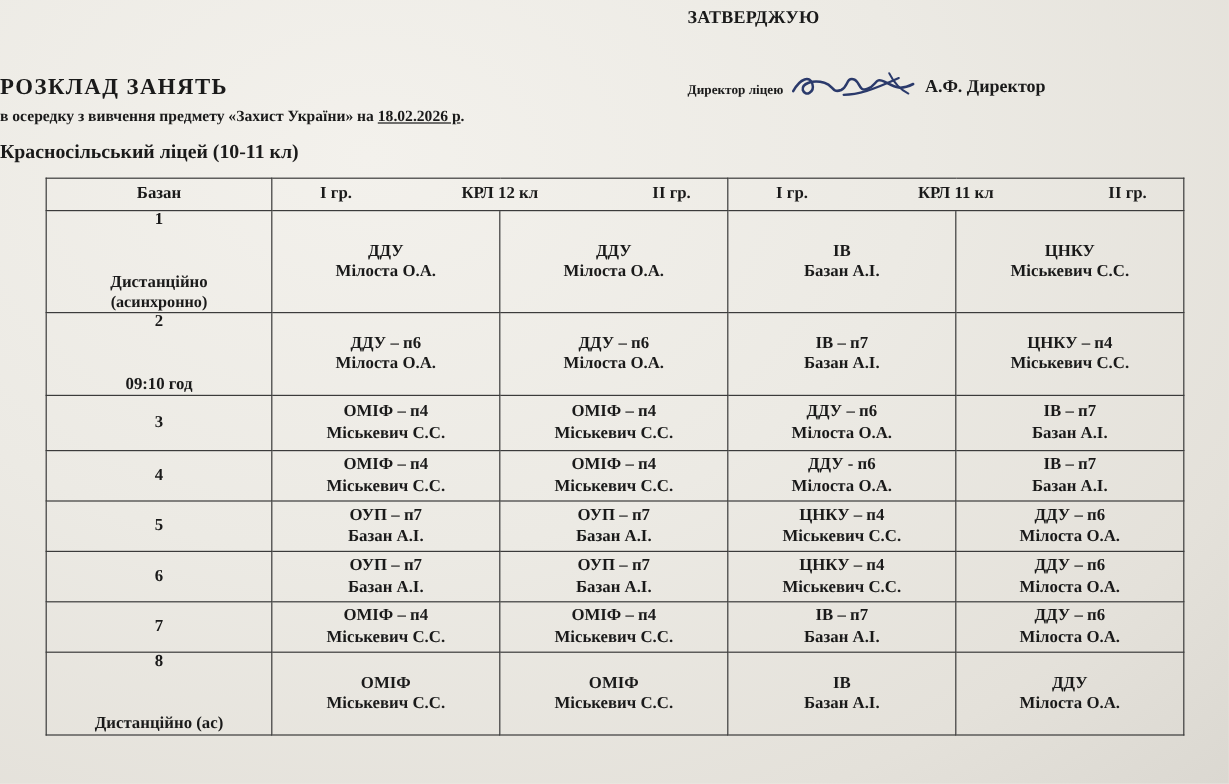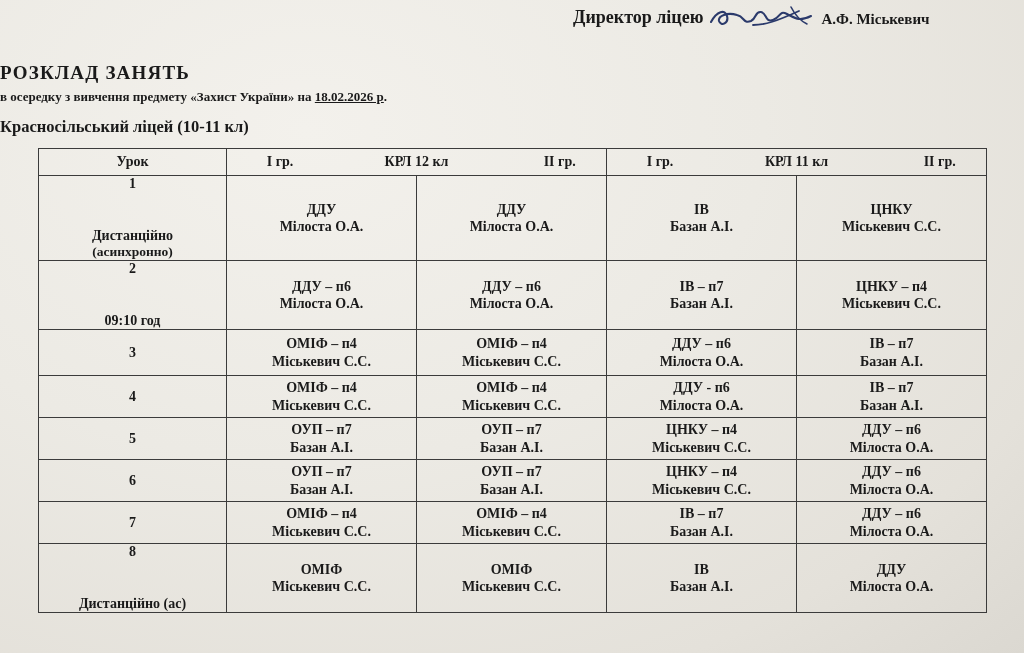--- a/index.html
+++ b/index.html
@@ -39,21 +39,22 @@
     font-size: 15px;
     letter-spacing: .2px;
   }
   .approve .dir-row {
     display: flex;
     align-items: flex-end;
     white-space: nowrap;
   }
   .approve .dir {
     font-weight: bold;
-    font-size: 18px;
+    font-size: 11px;
+    margin-top: 44px;
   }
   .sign {
     position: relative;
     width: 112px;
     height: 22px;
     margin: 0 2px -2px 4px;
     overflow: visible;
   }
   .approve .name {
     font-weight: bold;
@@ -149,30 +150,31 @@
   .les-sub2 { display: block; font-size: 14px; margin-top: 36px; }
 </style>
 </head>
 <body>
 
 <div class="paper"></div>
 
 <div class="content">
 
   <div class="approve">
+    <div class="ttl">ЗАТВЕРДЖУЮ</div>
     <div class="dir-row">
       <span class="dir">Директор ліцею</span>
       <span class="sign">
         <svg width="112" height="26" viewBox="0 0 112 26" style="position:absolute;left:0;top:-4px;">
           <path d="M4 17 C10 6, 18 4, 20 11 C22 18, 14 22, 12 16 C11 11, 20 7, 30 10 C38 12, 36 19, 44 16 C50 13, 48 6, 54 7 C60 8, 58 18, 66 15 C74 12, 72 5, 80 9 C88 13, 92 17, 104 11" fill="none" stroke="#2b3a6b" stroke-width="2.1" stroke-linecap="round"></path>
           <path d="M46 20 C58 20, 70 16, 92 6" fill="none" stroke="#2b3a6b" stroke-width="1.8" stroke-linecap="round"></path>
           <path d="M84 2 C88 10, 94 16, 100 19" fill="none" stroke="#2b3a6b" stroke-width="1.6" stroke-linecap="round"></path>
         </svg>
       </span>
-      <span class="name">А.Ф. Міськевич</span>
+      <span class="name">А.Ф. Директор</span>
     </div>
   </div>
 
   <div class="title-block">
     <div class="l1">РОЗКЛАД ЗАНЯТЬ</div>
     <div class="l2">
       <span>в осередку з вивчення предмету «Захист України» на </span><span class="u">18.02.2026 р</span><span>.</span>
     </div>
     <div class="l3">Красносільський ліцей  (10-11 кл)</div>
   </div>
@@ -181,21 +183,21 @@
     <table class="sched">
       <colgroup>
         <col class="col-les">
           <col class="col-cell">
           <col class="col-cell">
           <col class="col-cell">
           <col class="col-cell">
       </colgroup>
       <tbody>
         <tr class="hdr">
-          <td>Урок</td>
+          <td>Базан</td>
           <td colspan="2">
             <span class="gl">I гр.</span>
             <span class="klass">КРЛ 12  кл</span>
             <span class="gr">II гр.</span>
           </td>
           <td colspan="2">
             <span class="gl">I гр.</span>
             <span class="klass">КРЛ 11 кл</span>
             <span class="gr">II гр.</span>
           </td>

